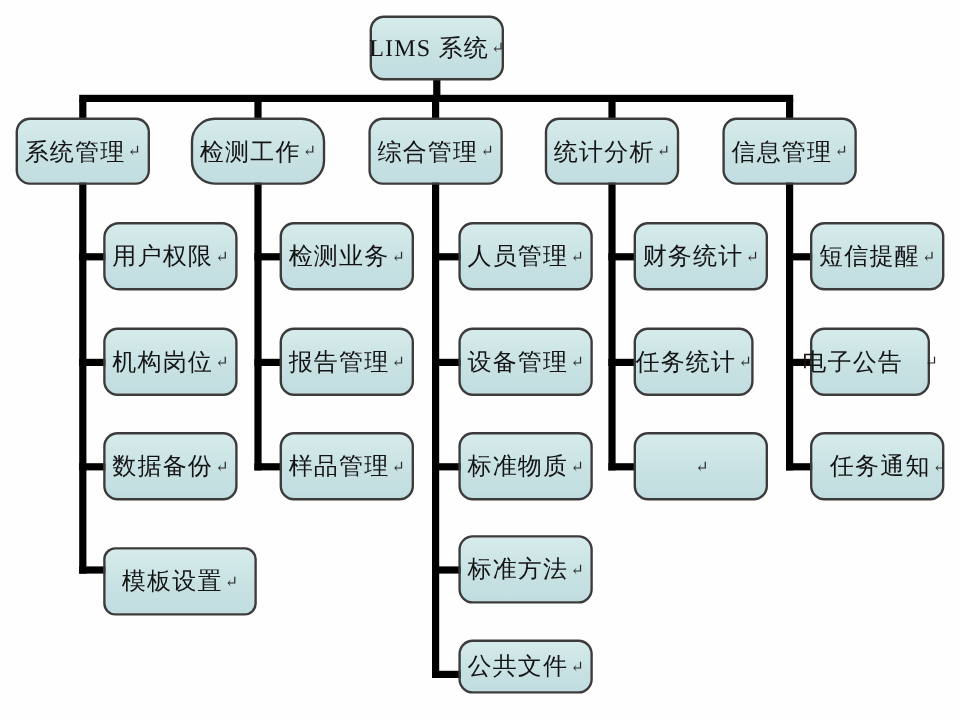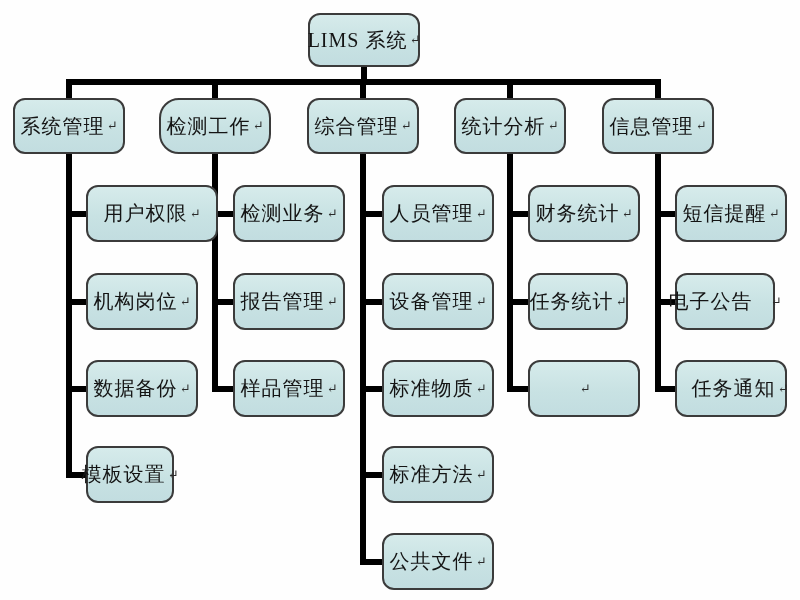--- a/index.html
+++ b/index.html
@@ -79,33 +79,33 @@
   </div>
   <div class="node" style="left:454px;top:98px;width:112px;height:56px;">
     <span>统计分析</span>
       <span class="mark">↵</span>
   </div>
   <div class="node" style="left:602px;top:98px;width:112px;height:56px;">
     <span>信息管理</span>
       <span class="mark">↵</span>
   </div>
 
-  <div class="node" style="left:86px;top:185px;width:132px;height:57px;">
+  <div class="node" style="left:86px;top:185px;width:112px;height:57px;border-radius:13px;">
     <span>用户权限</span>
       <span class="mark">↵</span>
   </div>
   <div class="node" style="left:86px;top:273px;width:112px;height:57px;text-align:right;">
     <span>机构岗位</span>
       <span class="mark">↵</span>
   </div>
   <div class="node" style="left:86px;top:360px;width:112px;height:57px;">
     <span>数据备份</span>
       <span class="mark">↵</span>
   </div>
-  <div class="node" style="left:86px;top:446px;width:88px;height:57px;">
+  <div class="node" style="left:86px;top:456px;width:128px;height:57px;border-radius:10px;">
     <span>模板设置</span>
       <span class="mark">↵</span>
   </div>
 
   <div class="node" style="left:233px;top:185px;width:112px;height:57px;">
     <span>检测业务</span>
       <span class="mark">↵</span>
   </div>
   <div class="node" style="left:233px;top:273px;width:112px;height:57px;">
     <span>报告管理</span>
@@ -125,21 +125,21 @@
       <span class="mark">↵</span>
   </div>
   <div class="node" style="left:382px;top:360px;width:112px;height:57px;">
     <span>标准物质</span>
       <span class="mark">↵</span>
   </div>
   <div class="node" style="left:382px;top:446px;width:112px;height:57px;">
     <span>标准方法</span>
       <span class="mark">↵</span>
   </div>
-  <div class="node" style="left:382px;top:533px;width:112px;height:57px;">
+  <div class="node" style="left:382px;top:533px;width:112px;height:45px;">
     <span>公共文件</span>
       <span class="mark">↵</span>
   </div>
 
   <div class="node" style="left:528px;top:185px;width:112px;height:57px;">
     <span>财务统计</span>
       <span class="mark">↵</span>
   </div>
   <div class="node" style="left:528px;top:273px;width:100px;height:57px;">
     <span>任务统计</span>

